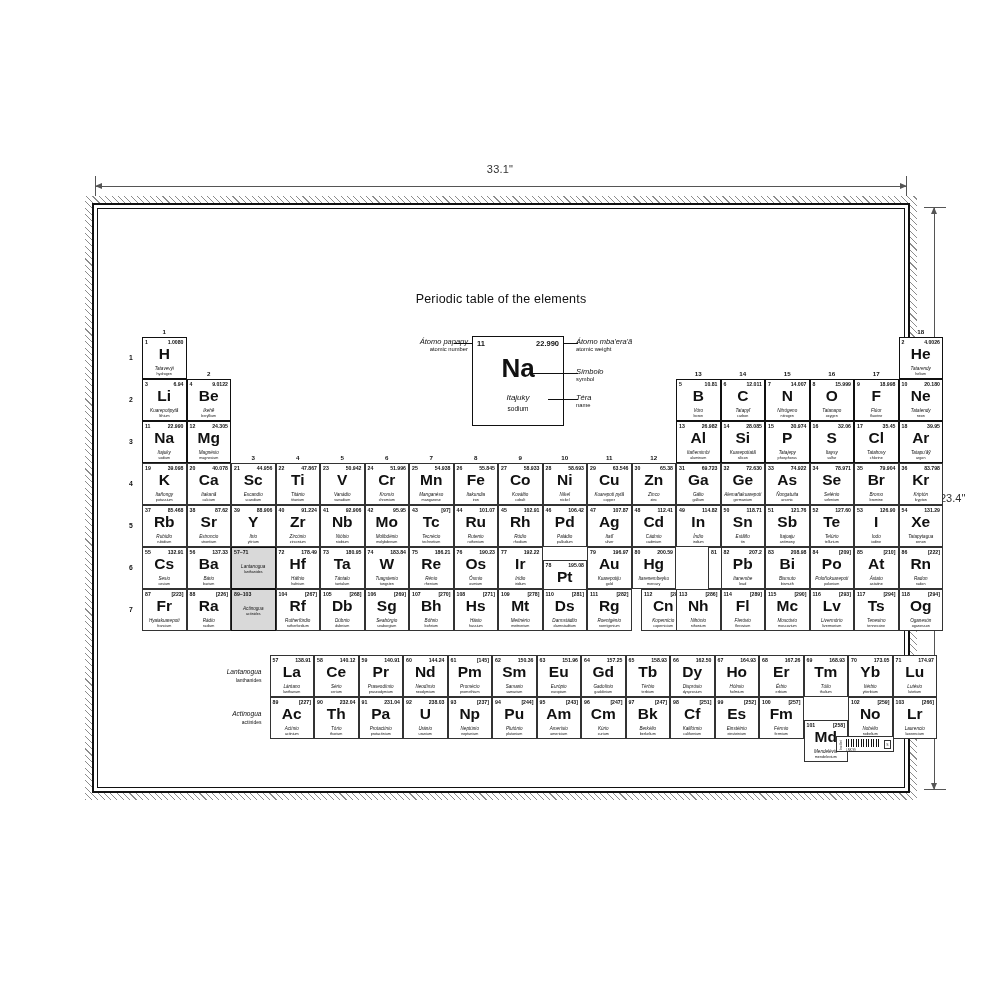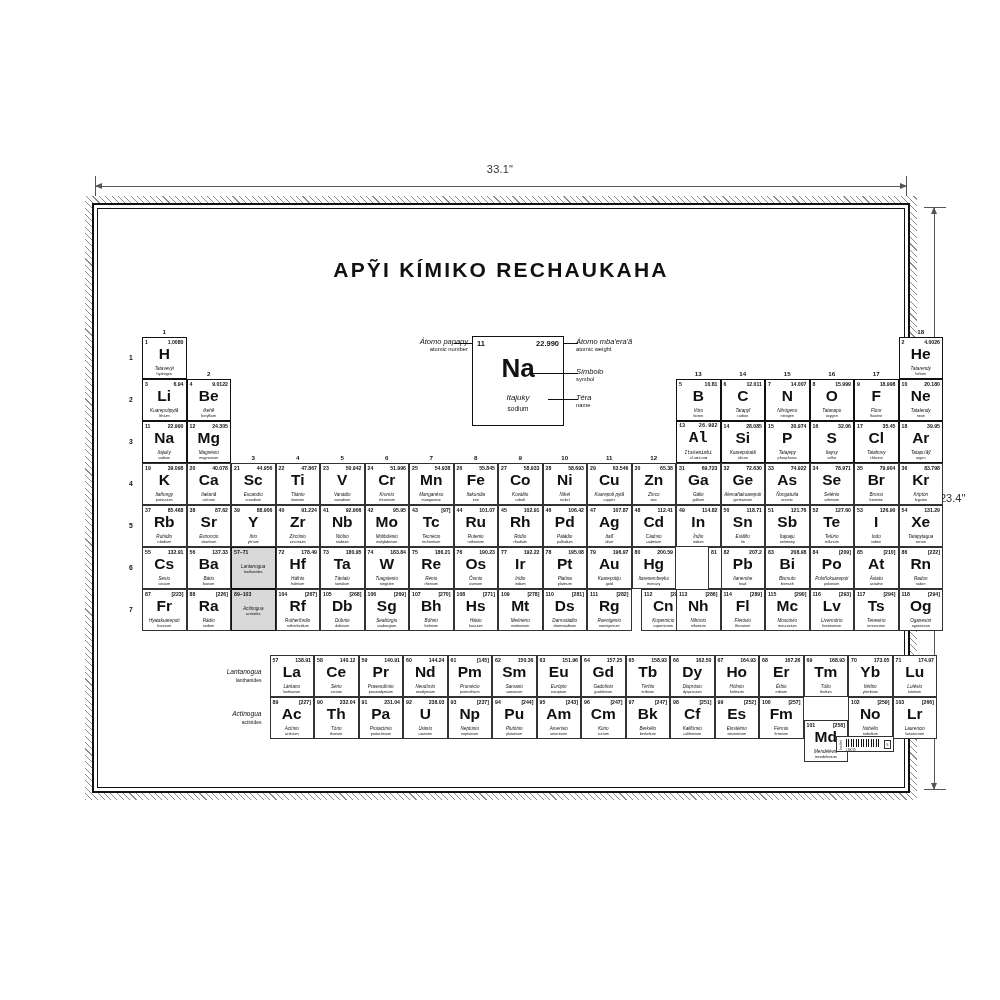--- a/index.html
+++ b/index.html
@@ -147,21 +147,21 @@
   <div class="dim-tick-t"></div>
   <div class="dim-tick-b"></div>
   <div class="dim-line-v"></div>
   <div class="dim-label-v">23.4"</div>
 
   <div class="hatch-frame"></div>
 
   <div class="poster-outer">
     <div class="poster-inner">
 
-      <div class="title">APỸI KÍMIKO RECHAUKAHA</div>
+      <div class="subtitle">Periodic table of the elements</div>
 
       <div class="key-wrap">
         <div class="key-cell">
           <span class="key-num">11</span>
           <span class="key-wt">22.990</span>
           <div class="key-sym">Na</div>
           <div class="key-gn">Itajuky</div>
           <div class="key-en">sodium</div>
         </div>
 
@@ -298,21 +298,21 @@
               <div class="gn">Itajuky</div>
               <div class="en">sodium</div>
             </div>
             <div class="cell heavy" style="left: 68.5px; top: 106px;">
               <span class="n">12</span>
               <span class="w">24.305</span>
               <div class="s">Mg</div>
               <div class="gn">Magnésio</div>
               <div class="en">magnesium</div>
             </div>
-            <div class="cell heavy" style="left: 558px; top: 106px; font-family: Liberation Mono, monospace;">
+            <div class="cell heavy" style="left: 558px; top: 106px;">
               <span class="n">13</span>
               <span class="w">26.982</span>
               <div class="s">Al</div>
               <div class="gn">Itañemimbi</div>
               <div class="en">aluminum</div>
             </div>
             <div class="cell heavy" style="left: 602.5px; top: 106px;">
               <span class="n">14</span>
               <span class="w">28.085</span>
               <div class="s">Si</div>
@@ -648,21 +648,21 @@
               <div class="gn">Ósmio</div>
               <div class="en">osmium</div>
             </div>
             <div class="cell" style="left: 380px; top: 232px;">
               <span class="n">77</span>
               <span class="w">192.22</span>
               <div class="s">Ir</div>
               <div class="gn">Irídio</div>
               <div class="en">iridium</div>
             </div>
-            <div class="cell" style="left: 424.5px; top: 232px;">
+            <div class="cell" style="left: 424.5px; top: 245px;">
               <span class="n">78</span>
               <span class="w">195.08</span>
               <div class="s">Pt</div>
               <div class="gn">Platina</div>
               <div class="en">platinum</div>
             </div>
             <div class="cell" style="left: 469px; top: 232px;">
               <span class="n">79</span>
               <span class="w">196.97</span>
               <div class="s">Au</div>

